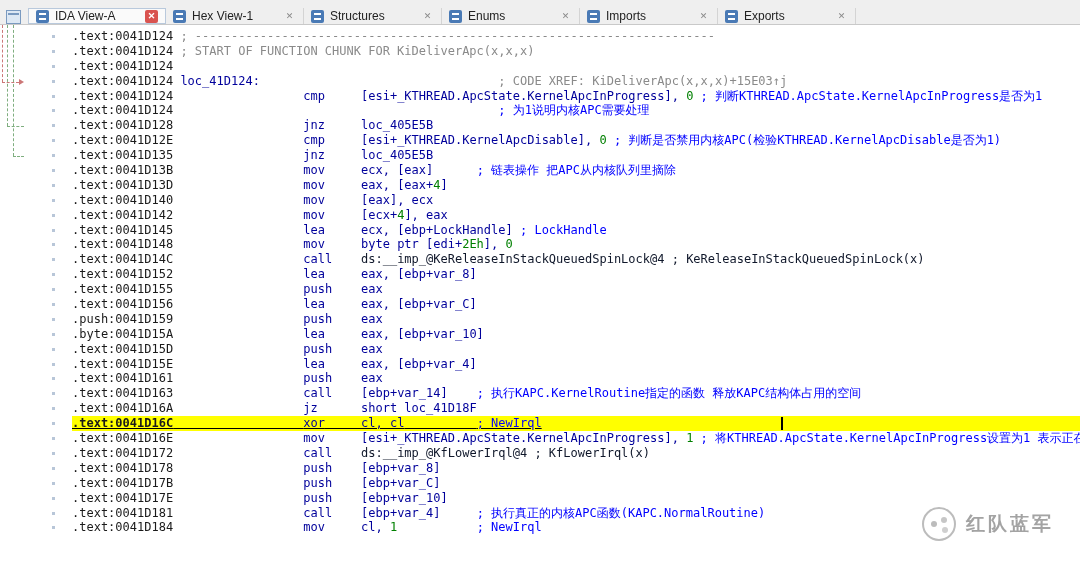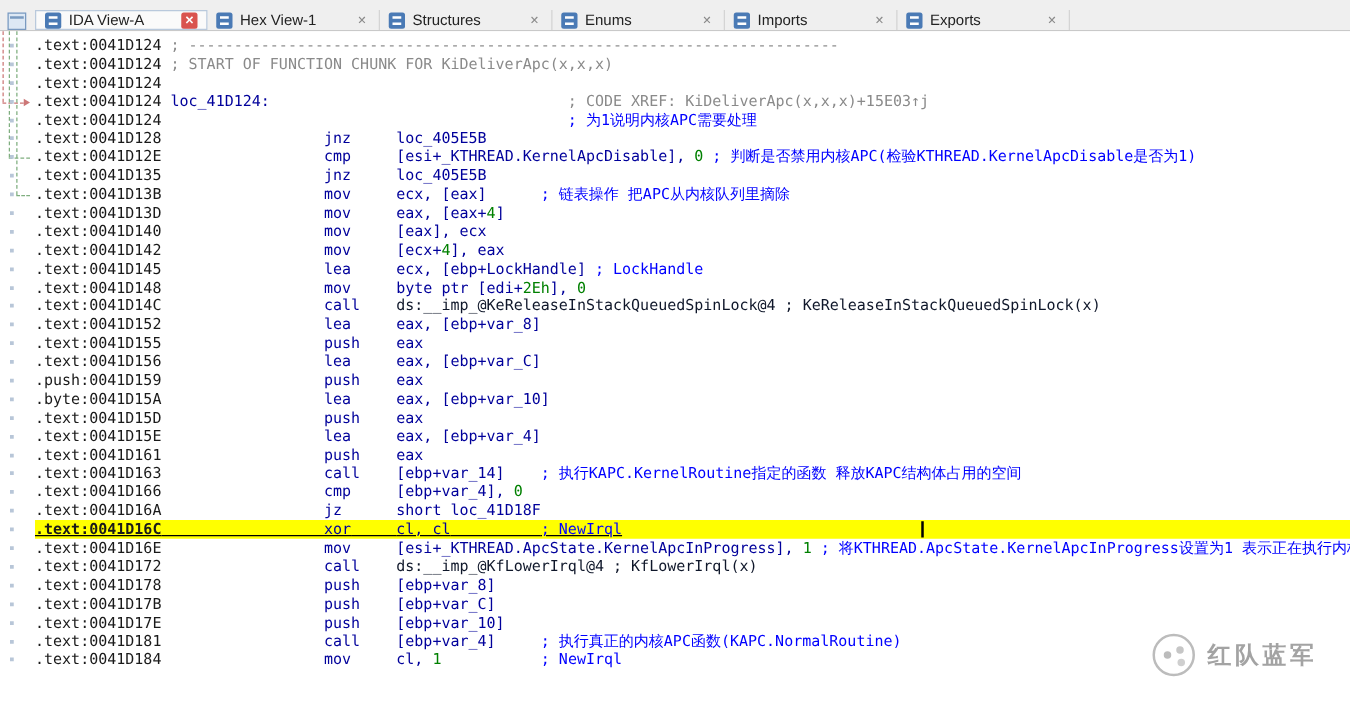--- a/index.html
+++ b/index.html
@@ -60,21 +60,21 @@
   }
 
   .listing {
     position: absolute; left: 28px; right: 0; top: 0; bottom: 0;
     padding-top: 4px;
     font-family: "DejaVu Sans Mono", "Liberation Mono", monospace;
     font-size: 12px;
   }
   .row {
     height: 14.9px; line-height: 14.9px;
-    white-space: pre; position: relative;
+    white-space: pre; position: relative; margin-left: 44px;
   }
   .row::before {
     content: ''; position: absolute; left: -20px; top: 6px;
     width: 3px; height: 3px; background: #b8c6d8;
   }
   .row.hl { background: #ffff00; text-decoration: underline; }
   .row.hl .c-a { font-weight: bold; }
   .c-a { color: #1a1a1a; }
   .c-c { color: #00009b; }
   .c-m { color: #0000ff; }
@@ -155,41 +155,41 @@
       <div class="arrow av" style="left:7px; top:0; height:101px;"></div>
       <div class="arrow ah" style="left:7px; top:101px; width:17px;"></div>
       <div class="arrow av" style="left:13px; top:0; height:131px;"></div>
       <div class="arrow ah" style="left:13px; top:131px; width:11px;"></div>
     </div>
     <div class="listing">
         <div class="row"><span class="c-a">.text:0041D124</span><span class="c-g"> ; ------------------------------------------------------------------------</span></div>
         <div class="row"><span class="c-a">.text:0041D124</span><span class="c-g"> ; START OF FUNCTION CHUNK FOR KiDeliverApc(x,x,x)</span></div>
         <div class="row"><span class="c-a">.text:0041D124</span></div>
         <div class="row"><span class="c-a">.text:0041D124</span><span class="c-c"> loc_41D124:</span>                                 <span class="c-g">; CODE XREF: KiDeliverApc(x,x,x)+15E03↑j</span></div>
+        <div class="row"><span class="c-a">.text:0041D124</span>                  <span class="c-c">cmp</span>     <span class="c-c">[esi+_KTHREAD.ApcState.KernelApcInProgress], </span><span class="c-n">0</span><span class="c-m"> ; 判断KTHREAD.ApcState.KernelApcInProgress是否为1</span></div>
         <div class="row"><span class="c-a">.text:0041D124</span>                                             <span class="c-m">; 为1说明内核APC需要处理</span></div>
         <div class="row"><span class="c-a">.text:0041D128</span>                  <span class="c-c">jnz</span>     <span class="c-c">loc_405E5B</span></div>
         <div class="row"><span class="c-a">.text:0041D12E</span>                  <span class="c-c">cmp</span>     <span class="c-c">[esi+_KTHREAD.KernelApcDisable], </span><span class="c-n">0</span><span class="c-m"> ; 判断是否禁用内核APC(检验KTHREAD.KernelApcDisable是否为1)</span></div>
         <div class="row"><span class="c-a">.text:0041D135</span>                  <span class="c-c">jnz</span>     <span class="c-c">loc_405E5B</span></div>
         <div class="row"><span class="c-a">.text:0041D13B</span>                  <span class="c-c">mov</span>     <span class="c-c">ecx, [eax]</span>      <span class="c-m">; 链表操作 把APC从内核队列里摘除</span></div>
         <div class="row"><span class="c-a">.text:0041D13D</span>                  <span class="c-c">mov</span>     <span class="c-c">eax, [eax+</span><span class="c-n">4</span><span class="c-c">]</span></div>
         <div class="row"><span class="c-a">.text:0041D140</span>                  <span class="c-c">mov</span>     <span class="c-c">[eax], ecx</span></div>
         <div class="row"><span class="c-a">.text:0041D142</span>                  <span class="c-c">mov</span>     <span class="c-c">[ecx+</span><span class="c-n">4</span><span class="c-c">], eax</span></div>
         <div class="row"><span class="c-a">.text:0041D145</span>                  <span class="c-c">lea</span>     <span class="c-c">ecx, [ebp+LockHandle] </span><span class="c-m">; LockHandle</span></div>
         <div class="row"><span class="c-a">.text:0041D148</span>                  <span class="c-c">mov</span>     <span class="c-c">byte ptr [edi+</span><span class="c-n">2Eh</span><span class="c-c">], </span><span class="c-n">0</span></div>
         <div class="row"><span class="c-a">.text:0041D14C</span>                  <span class="c-c">call</span>    <span class="c-i">ds:__imp_@KeReleaseInStackQueuedSpinLock@4</span><span class="c-i"> ; KeReleaseInStackQueuedSpinLock(x)</span></div>
         <div class="row"><span class="c-a">.text:0041D152</span>                  <span class="c-c">lea</span>     <span class="c-c">eax, [ebp+var_8]</span></div>
         <div class="row"><span class="c-a">.text:0041D155</span>                  <span class="c-c">push</span>    <span class="c-c">eax</span></div>
         <div class="row"><span class="c-a">.text:0041D156</span>                  <span class="c-c">lea</span>     <span class="c-c">eax, [ebp+var_C]</span></div>
         <div class="row"><span class="c-a">.push:0041D159</span>                  <span class="c-c">push</span>    <span class="c-c">eax</span></div>
         <div class="row"><span class="c-a">.byte:0041D15A</span>                  <span class="c-c">lea</span>     <span class="c-c">eax, [ebp+var_10]</span></div>
         <div class="row"><span class="c-a">.text:0041D15D</span>                  <span class="c-c">push</span>    <span class="c-c">eax</span></div>
         <div class="row"><span class="c-a">.text:0041D15E</span>                  <span class="c-c">lea</span>     <span class="c-c">eax, [ebp+var_4]</span></div>
         <div class="row"><span class="c-a">.text:0041D161</span>                  <span class="c-c">push</span>    <span class="c-c">eax</span></div>
         <div class="row"><span class="c-a">.text:0041D163</span>                  <span class="c-c">call</span>    <span class="c-c">[ebp+var_14]</span>    <span class="c-m">; 执行KAPC.KernelRoutine指定的函数 释放KAPC结构体占用的空间</span></div>
-        <div class="row"><span class="c-a">.text:0041D166</span>                  <span class="c-c">cmp</span>     <span class="c-c">[ebp+var_4], </span><span class="c-n">0</span></div>
         <div class="row"><span class="c-a">.text:0041D16A</span>                  <span class="c-c">jz</span>      <span class="c-c">short loc_41D18F</span></div>
         <div class="row hl"><span class="c-a">.text:0041D16C</span>                  <span class="c-c">xor</span>     <span class="c-c">cl, cl</span>          <span class="c-m">; NewIrql</span><span class="caret"></span></div>
         <div class="row"><span class="c-a">.text:0041D16E</span>                  <span class="c-c">mov</span>     <span class="c-c">[esi+_KTHREAD.ApcState.KernelApcInProgress], </span><span class="c-n">1</span><span class="c-m"> ; 将KTHREAD.ApcState.KernelApcInProgress设置为1 表示正在执行内核APC</span></div>
         <div class="row"><span class="c-a">.text:0041D172</span>                  <span class="c-c">call</span>    <span class="c-i">ds:__imp_@KfLowerIrql@4</span><span class="c-i"> ; KfLowerIrql(x)</span></div>
         <div class="row"><span class="c-a">.text:0041D178</span>                  <span class="c-c">push</span>    <span class="c-c">[ebp+var_8]</span></div>
         <div class="row"><span class="c-a">.text:0041D17B</span>                  <span class="c-c">push</span>    <span class="c-c">[ebp+var_C]</span></div>
         <div class="row"><span class="c-a">.text:0041D17E</span>                  <span class="c-c">push</span>    <span class="c-c">[ebp+var_10]</span></div>
         <div class="row"><span class="c-a">.text:0041D181</span>                  <span class="c-c">call</span>    <span class="c-c">[ebp+var_4]</span>     <span class="c-m">; 执行真正的内核APC函数(KAPC.NormalRoutine)</span></div>
         <div class="row"><span class="c-a">.text:0041D184</span>                  <span class="c-c">mov</span>     <span class="c-c">cl, </span><span class="c-n">1</span>           <span class="c-m">; NewIrql</span></div>
       </div>

